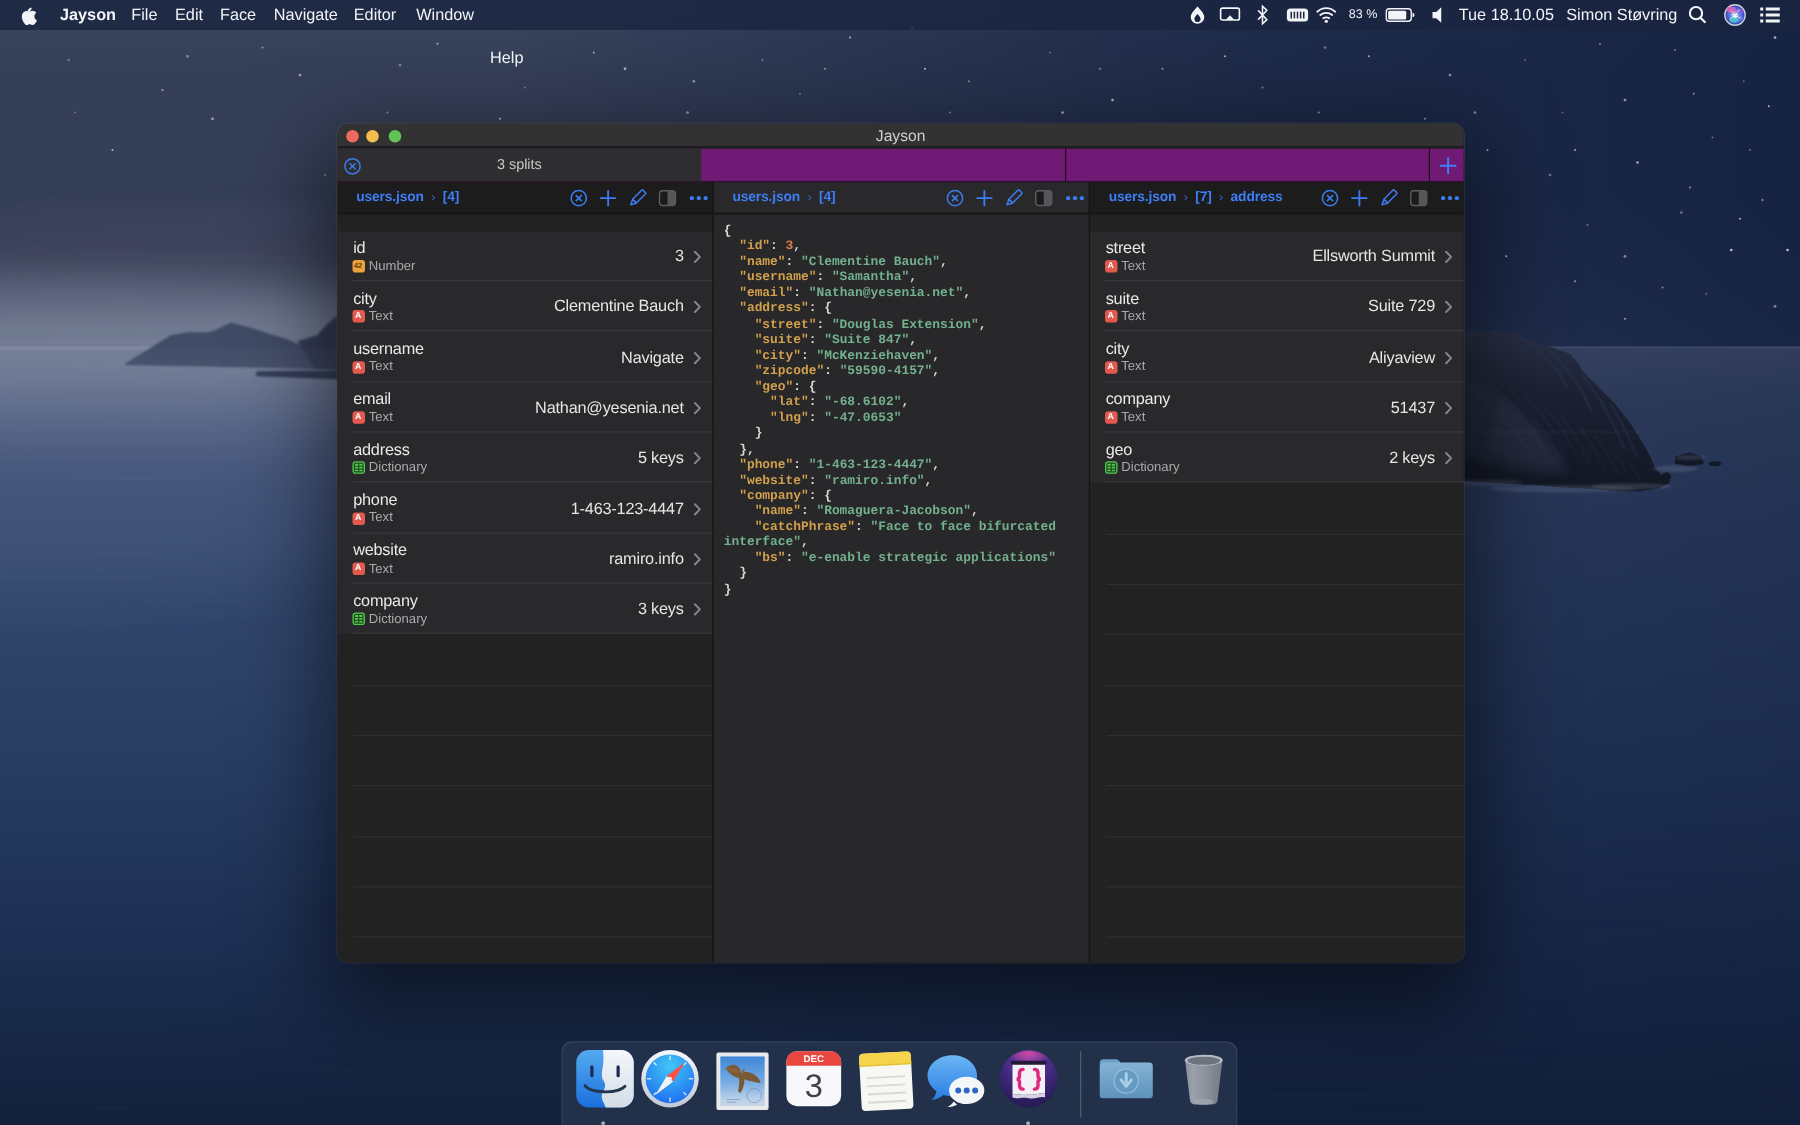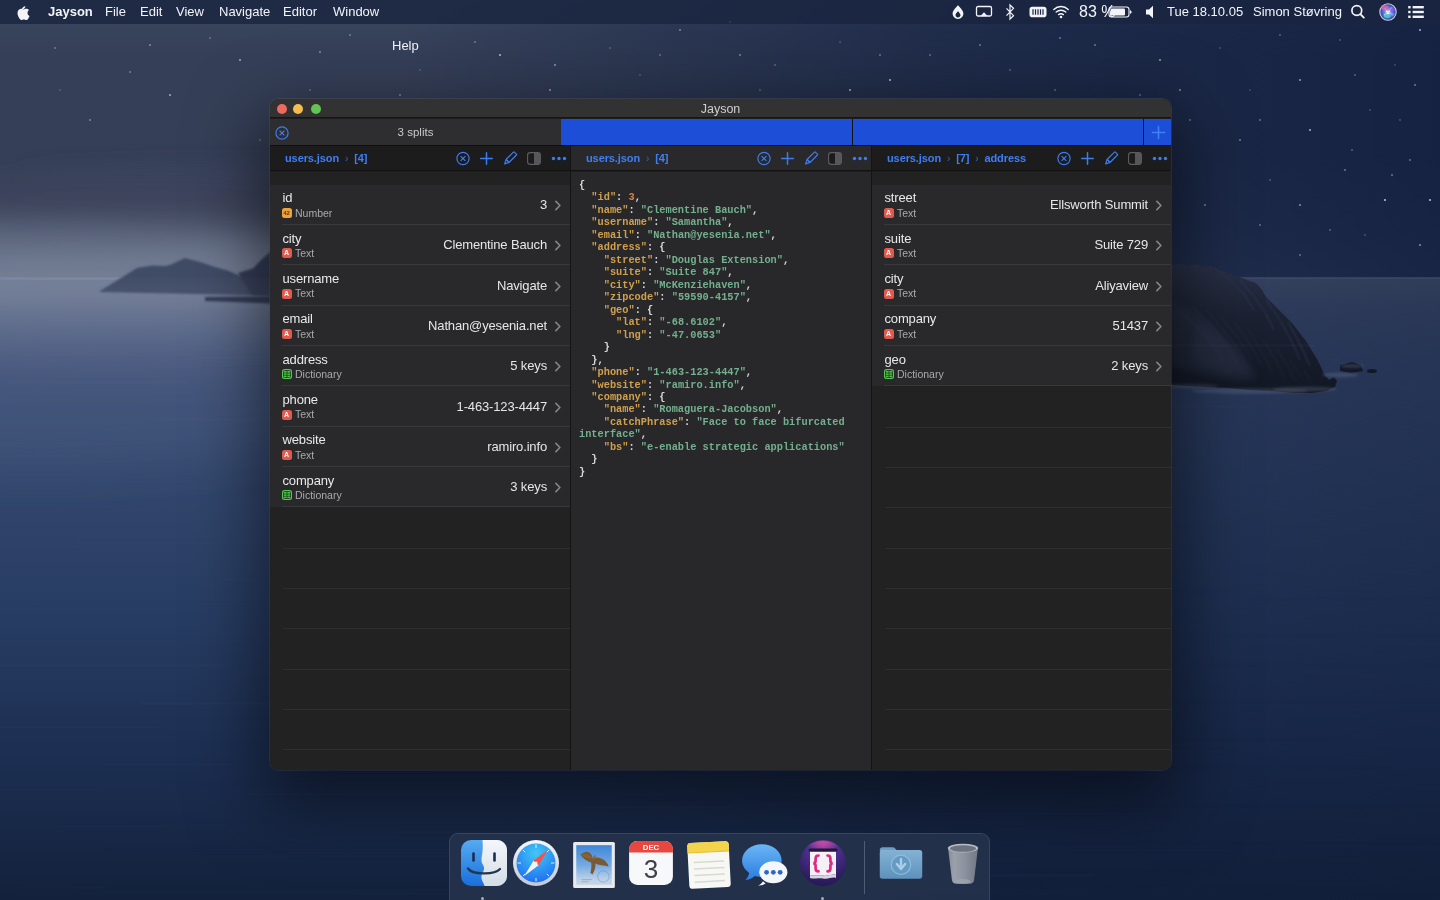--- a/index.html
+++ b/index.html
@@ -15,21 +15,21 @@
   
   #win { position:absolute; left:270px; top:99px; width:901px; height:671px;
     border-radius:9px; background:#1e1e1f; overflow:hidden;
     box-shadow:0 25px 70px 10px rgba(0,0,0,0.55), 0 0 0 1px rgba(110,110,110,0.35);
   }
   #titlebar { position:absolute; left:0; top:0; width:100%; height:19px; background:#323233;
     border-bottom:1px solid #161616; }
   .tl { position:absolute; top:4.5px; width:10px; height:10px; border-radius:50%; }
   #title { position:absolute; left:0; right:0; top:0; height:19px; line-height:20px;
     text-align:center; color:#cfcfd1; font-size:12.5px; }
-  #tabbar { position:absolute; left:0; top:20px; width:100%; height:27px; background:#1d4ed8;
+  #tabbar { position:absolute; left:0; top:20px; width:100%; height:27px; background:#701a75;
     border-bottom:1px solid #0f0f10; box-sizing:border-box; }
   .tab { position:absolute; top:0; height:26px; line-height:27px; text-align:center;
     color:#c9c9cb; font-size:11.5px; }
   .tabsep { position:absolute; top:0; width:1px; height:26px; background:#141415; }
   .tab.active { background:#2e2e30; }
   
   .col { position:absolute; top:47px; height:624px; }
   .bcbar { position:absolute; left:0; top:0; width:100%; height:25px; background:#1c1c1d;
     border-bottom:1px solid #131314; }
   .bcbar.focus { background:#29292b; }
@@ -361,21 +361,21 @@
     </g>
 </svg>
 
 <div id="menubar">
   <svg class="mb" style="left:14px;top:0" width="17" height="24" viewBox="0 0 17 24">
     <path fill="#f2f4f8" d="M11.4,6.2c-0.1,1-0.5,1.8-1.1,2.4C9.7,9.3,8.9,9.7,8.1,9.6C8,8.7,8.4,7.8,9,7.2C9.6,6.5,10.5,6.1,11.4,6.2z M13.5,13.1c0,2.2,1.9,3,2,3c0,0.1-0.3,1.1-1,2.1c-0.6,0.9-1.3,1.8-2.3,1.8c-1,0-1.3-0.6-2.4-0.6c-1.1,0-1.5,0.6-2.4,0.6c-1,0-1.7-1-2.3-1.9c-1.3-1.9-2.3-5.2-1-7.5c0.7-1.1,1.8-1.9,3.1-1.9c1,0,1.9,0.7,2.4,0.7c0.6,0,1.7-0.8,2.8-0.7c0.5,0,1.8,0.2,2.7,1.4C14.9,10.2,13.5,11,13.5,13.1z"></path>
   </svg>
   <span class="mb" style="left:48px; font-weight:bold;">Jayson</span>
   <span class="mb" style="left:105px;">File</span>
   <span class="mb" style="left:140px;">Edit</span>
-  <span class="mb" style="left:176px;">View</span>
+  <span class="mb" style="left:176px;">Face</span>
   <span class="mb" style="left:219px;">Navigate</span>
   <span class="mb" style="left:283px;">Editor</span>
   <span class="mb" style="left:333px;">Window</span>
   <span class="mb" style="left:392px;margin-top:34px;">Help</span>
 
   <svg class="mb" style="left:950px;top:0" width="16" height="24" viewBox="0 0 16 24">
     <path fill="#f2f4f8" fill-rule="evenodd" d="M8,5.2 C9.8,7.2 13.4,10.6 13.4,13.6 C13.4,16.6 11,19 8,19 C5,19 2.6,16.6 2.6,13.6 C2.6,10.6 6.2,7.2 8,5.2 Z M8,17.6 C6.6,17.6 5.5,16.5 5.5,15.1 C5.5,13.7 8,11.2 8,11.2 C8,11.2 10.5,13.7 10.5,15.1 C10.5,16.5 9.4,17.6 8,17.6 Z"></path>
   </svg>
   <svg class="mb" style="left:975px;top:0" width="18" height="24" viewBox="0 0 18 24">
     <rect x="1.5" y="6.5" width="15" height="9.5" rx="1.5" fill="none" stroke="#f2f4f8" stroke-width="1.3"></rect>
@@ -391,21 +391,21 @@
     <line x1="10" y1="9.3" x2="10" y2="14.7" stroke="#1a2540" stroke-width="1.2"></line>
     <line x1="12.5" y1="9.3" x2="12.5" y2="14.7" stroke="#1a2540" stroke-width="1.2"></line>
     <line x1="15" y1="9.3" x2="15" y2="14.7" stroke="#1a2540" stroke-width="1.2"></line>
   </svg>
   <svg class="mb" style="left:1052px;top:0" width="18" height="24" viewBox="0 0 18 24">
     <path fill="none" stroke="#f2f4f8" stroke-width="1.4" stroke-linecap="round" d="M1.8,9.4 C3.7,7.6 6.2,6.5 9,6.5 C11.8,6.5 14.3,7.6 16.2,9.4"></path>
     <path fill="none" stroke="#f2f4f8" stroke-width="1.4" stroke-linecap="round" d="M4.2,12 C5.5,10.9 7.2,10.2 9,10.2 C10.8,10.2 12.5,10.9 13.8,12"></path>
     <path fill="none" stroke="#f2f4f8" stroke-width="1.4" stroke-linecap="round" d="M6.6,14.6 C7.3,14.1 8.1,13.8 9,13.8 C9.9,13.8 10.7,14.1 11.4,14.6"></path>
     <circle cx="9" cy="17" r="1.3" fill="#f2f4f8"></circle>
   </svg>
-  <span class="mb" style="left:1079px; font-size:16px;">83 %</span>
+  <span class="mb" style="left:1079px; font-size:10px;">83 %</span>
   <svg class="mb" style="left:1108px;top:0" width="25" height="24" viewBox="0 0 25 24">
     <rect x="1" y="7" width="20" height="10" rx="2.5" fill="none" stroke="#f2f4f8" stroke-width="1.1"></rect>
     <rect x="2.5" y="8.5" width="14.5" height="7" rx="1.2" fill="#f2f4f8"></rect>
     <path fill="#f2f4f8" d="M22,10.2 L22,13.8 C23,13.6 23.6,12.9 23.6,12 C23.6,11.1 23,10.4 22,10.2 Z"></path>
   </svg>
   <svg class="mb" style="left:1143px;top:0" width="16" height="24" viewBox="0 0 16 24">
     <path fill="#f2f4f8" d="M3,9.5 L6,9.5 L10,5.8 L10,18.2 L6,14.5 L3,14.5 Z"></path>
   </svg>
   <span class="mb" style="left:1167px;">Tue 18.10.05</span>
   <span class="mb" style="left:1253px;">Simon Støvring</span>

